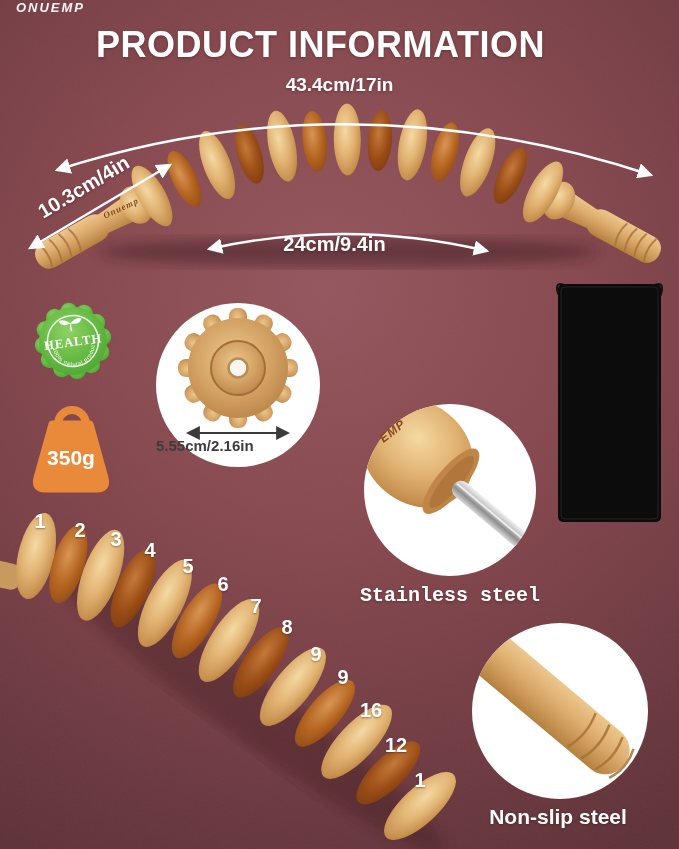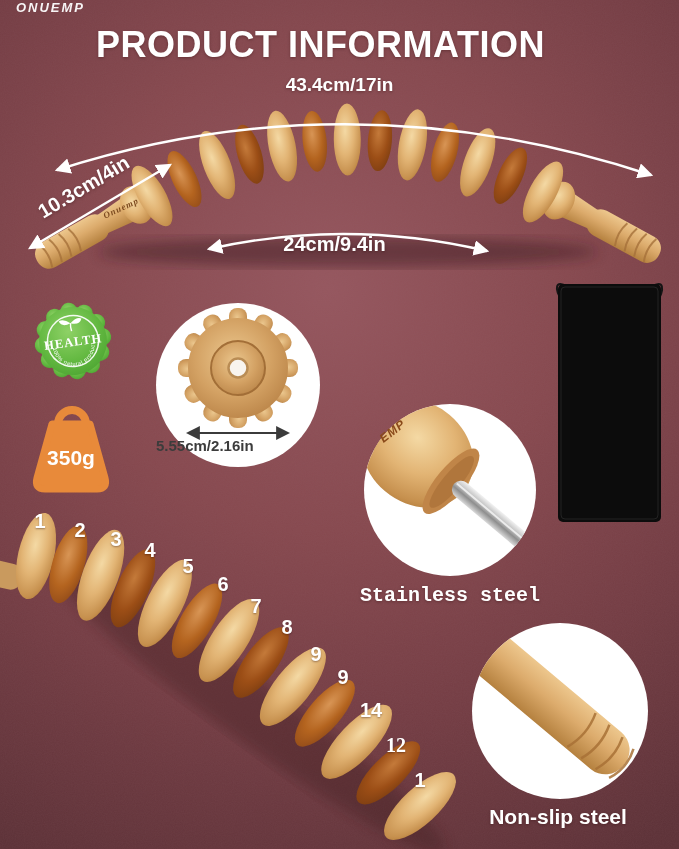--- a/index.html
+++ b/index.html
@@ -271,17 +271,17 @@
 <span class="num" style="left:40px;top:510px;">1</span>
 <span class="num" style="left:80px;top:519px;">2</span>
 <span class="num" style="left:116px;top:528px;">3</span>
 <span class="num" style="left:150px;top:539px;">4</span>
 <span class="num" style="left:188px;top:555px;">5</span>
 <span class="num" style="left:223px;top:573px;">6</span>
 <span class="num" style="left:256px;top:595px;">7</span>
 <span class="num" style="left:287px;top:616px;">8</span>
 <span class="num" style="left:316px;top:643px;">9</span>
 <span class="num" style="left:343px;top:666px;">9</span>
-<span class="num" style="left:371px;top:699px;">14</span>
-<span class="num" style="left:396px;top:734px;font-family:Liberation Serif, serif;">12</span>
+<span class="num" style="left:371px;top:699px;">16</span>
+<span class="num" style="left:396px;top:734px;">12</span>
 <span class="num" style="left:420px;top:769px;">1</span>
 
 </div>
 
 </body></html>

